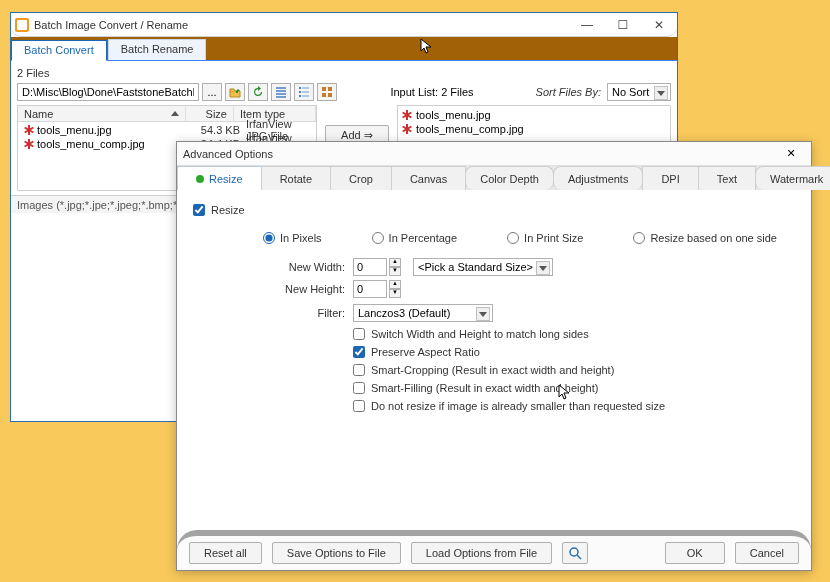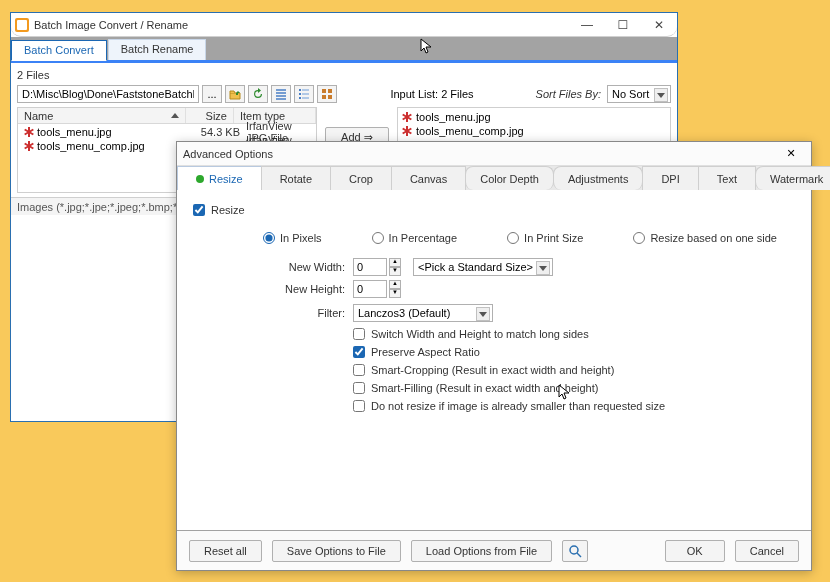--- a/index.html
+++ b/index.html
@@ -12,21 +12,21 @@
 }
 .win1-titlebar {
   height: 24px; background: #fff; display: flex; align-items: center;
   padding-left: 4px; border-bottom: 1px solid #d0d0d0; border-radius: 10px;
 }
 .win1-titlebar .ticon { width: 14px; height: 14px; margin-right: 5px; background: #f39a1f; border-radius: 2px; position: relative; }
 .win1-titlebar .ticon::after { content: ""; position: absolute; left: 2px; top: 2px; width: 10px; height: 10px; background: #fff; border-radius: 1px; }
 .win1-titlebar .title { flex: 1; color: #333; }
 .win1-titlebar .ctl { width: 36px; height: 100%; display: flex; align-items: center; justify-content: center; color: #444; font-size: 12px; }
 
-.win1-tabs { display: flex; background: #a3a3a3; padding-top: 2px; border-bottom: 3px solid #3b82f6; }
+.win1-tabs { display: flex; background: #a16207; padding-top: 2px; border-bottom: 1px solid #3b82f6; }
 .win1-tab {
   padding: 3px 12px 4px; border: 1px solid #c8d6e8; border-bottom: none;
   background: #eef4fb; margin-right: 1px; color: #333;
 }
 .win1-tab.active { background: #fff; color: #1b67b3; border-color: #1b67b3; border-bottom: 1px solid #fff; position: relative; top: 1px; }
 
 .statusbar { height: 18px; border-top: 1px solid #cfcfcf; padding: 2px 6px; color: #555; background: #f4f4f4; display: flex; align-items: center; }
 
 .win1-body { padding: 4px 6px; }
 .files-label { color: #333; padding: 2px 0 4px; }
@@ -116,21 +116,21 @@
 .spinner .sbtn { height: 9px; border: 1px solid #b0b0b0; background:#f4f4f4; font-size:6px; line-height:5px; text-align:center; }
 .combo {
   height: 18px; border: 1px solid #b0b0b0; background: #fff; padding: 1px 4px; display:flex; align-items:center; position:relative;
 }
 .combo .arrow { position: absolute; right: 2px; top: 2px; width: 14px; height: 14px; background:#efefef; display:flex;align-items:center;justify-content:center;border:1px solid #c0c0c0;}
 
 .chk-col { margin-left: 160px; display: flex; flex-direction: column; gap: 6px; margin-top: 6px; }
 
 .dlg-footer {
   height: 40px; display: flex; align-items: center; padding: 0 12px; gap: 10px;
-  background: #fbfbfb; border-top: 1px solid #a3a3a3;
+  background: #fbfbfb; border-top: 6px solid #a3a3a3; border-radius: 20px;
 }
 .btn {
   height: 22px; padding: 0 14px; border: 1px solid #b0b0b0; background: #f4f4f4; border-radius: 2px;
   display: flex; align-items: center; justify-content: center; color: #333;
 }
 .btn.wide { min-width: 120px; }
 .btn.sm { min-width: 60px; }
 .prevbtn { width: 26px; padding:0; }
 .prevbtn svg { width: 14px; height: 14px; }
 

